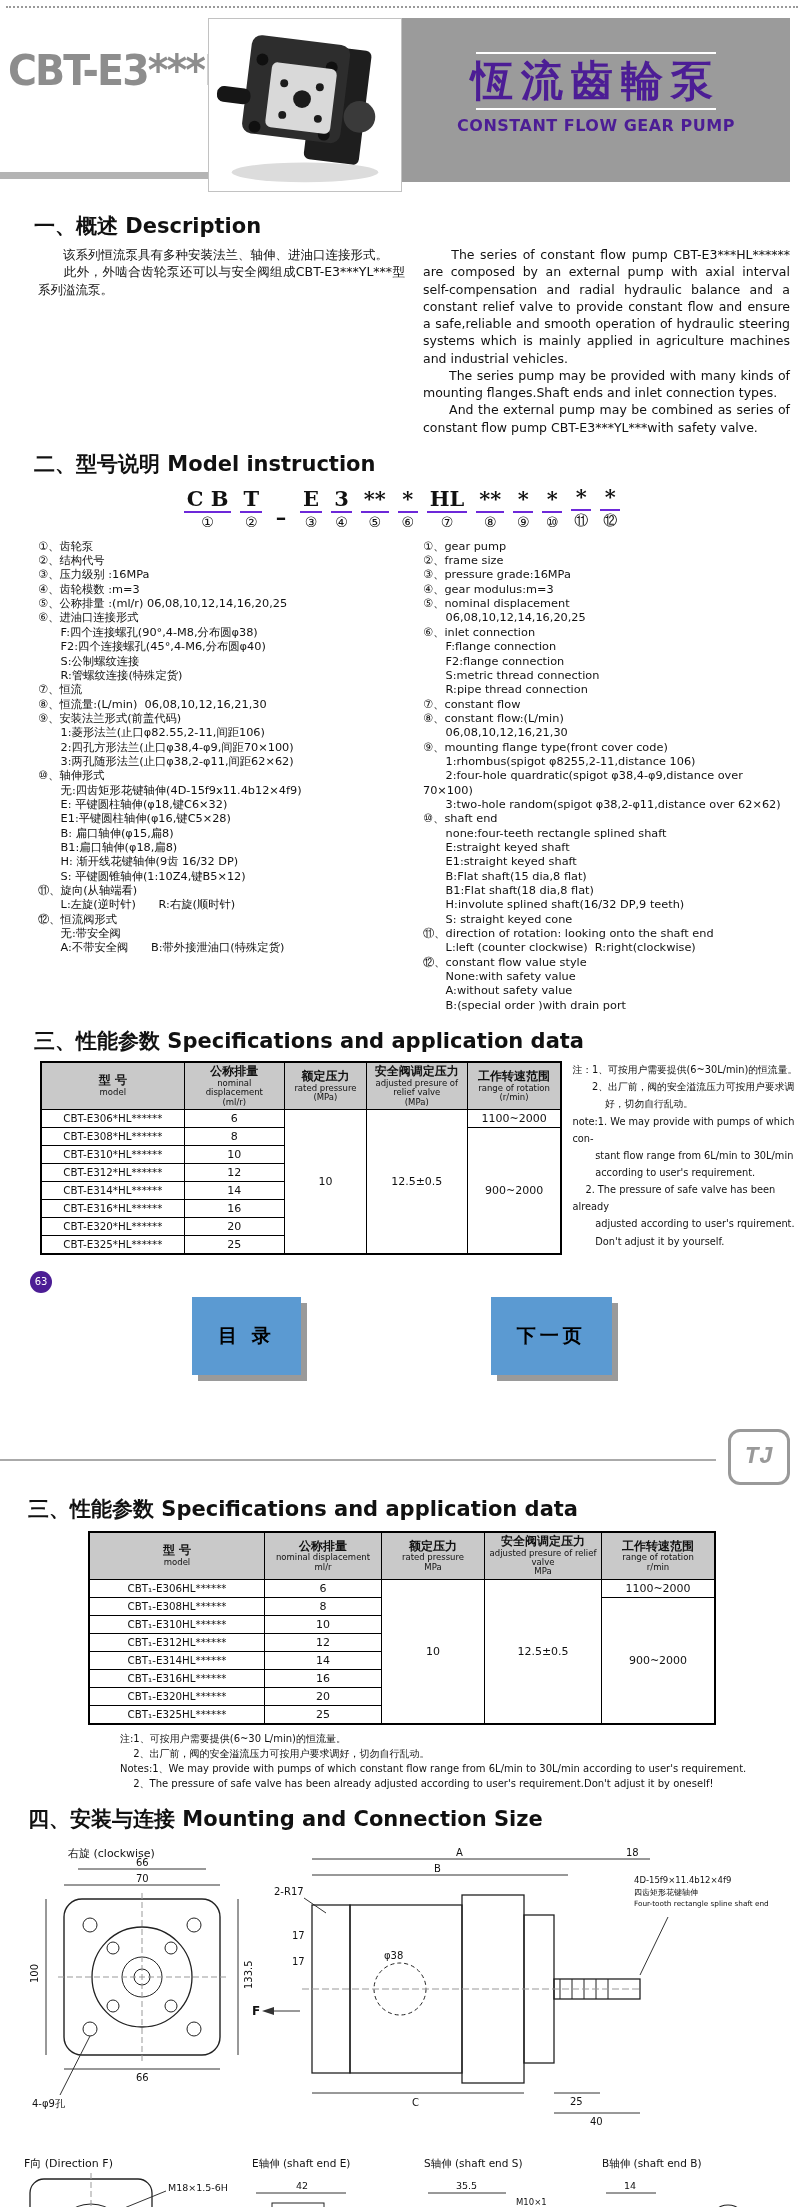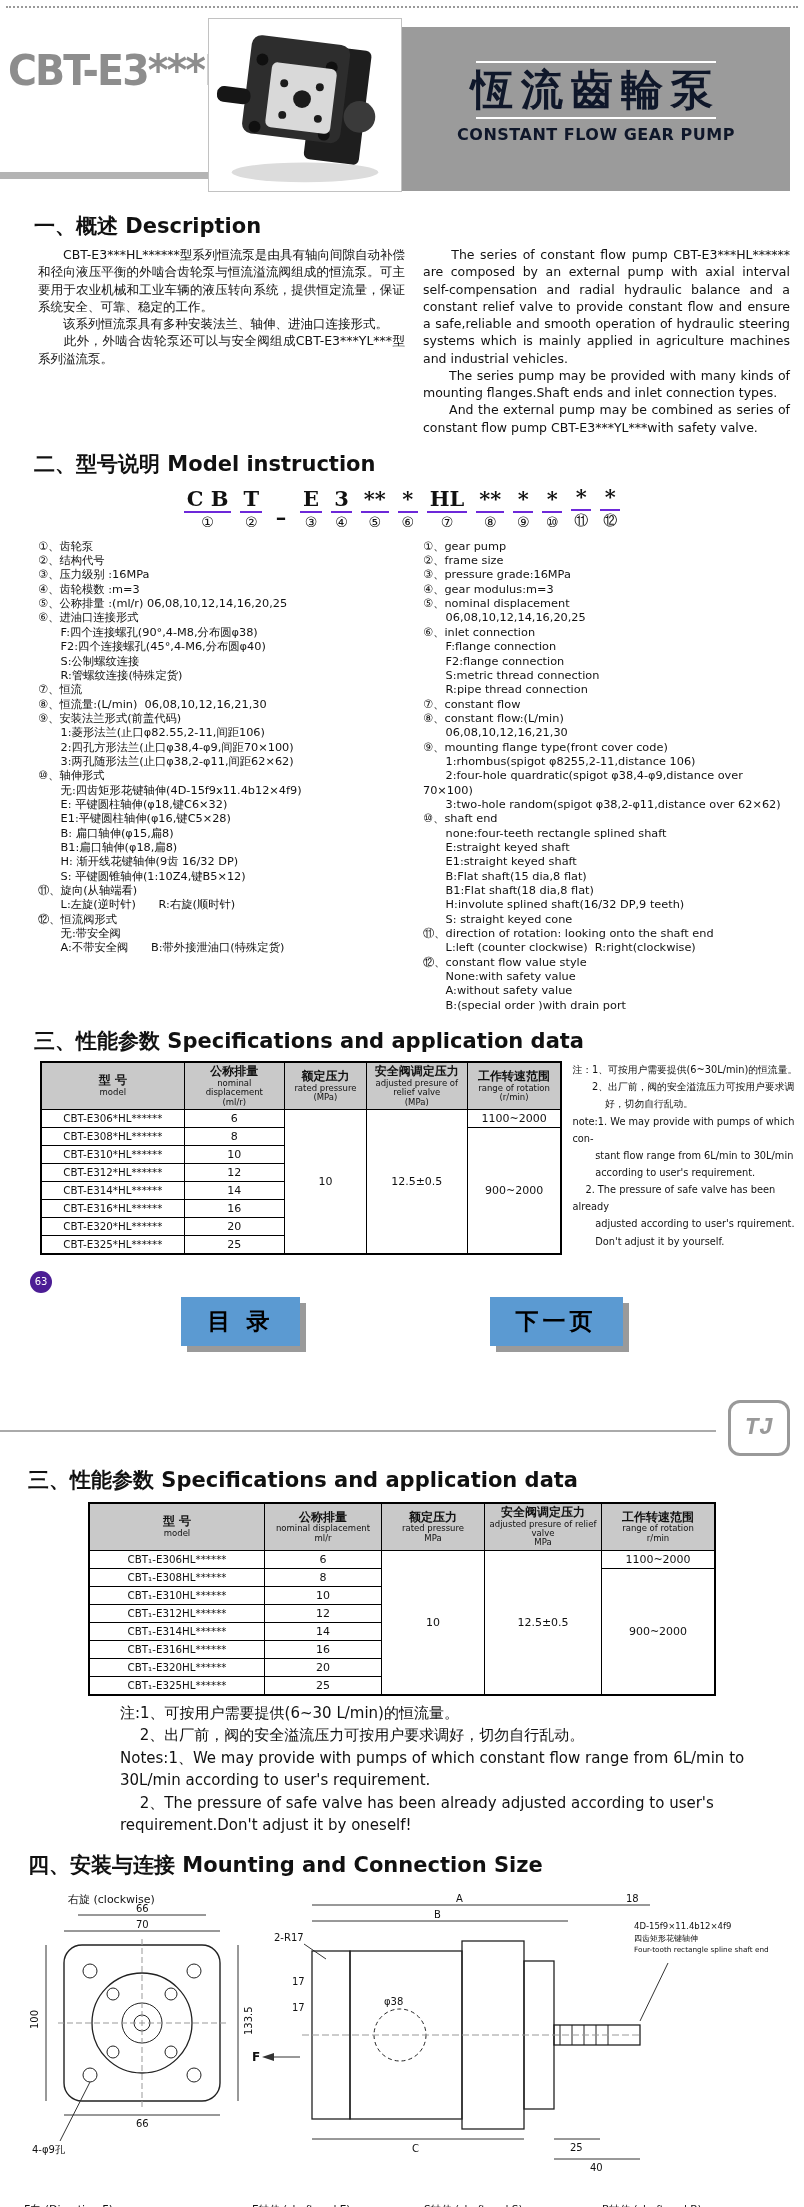--- a/index.html
+++ b/index.html
@@ -7,22 +7,22 @@
         font-family:"DejaVu Sans","Liberation Sans",sans-serif;overflow:hidden;}
   .dotted-top{border-top:2px dotted #999;margin:6px 6px 0 6px;height:2px;}
 
   
   header{position:relative;height:188px;}
   .big-title{position:absolute;left:8px;top:36px;font-size:42px;font-weight:bold;
              color:#8d8d8d;letter-spacing:-2px;transform:scaleX(.94);transform-origin:left;white-space:nowrap;}
   .title-bar{position:absolute;left:0;top:162px;width:290px;height:7px;background:#b4b4b4;}
   .photo{position:absolute;left:208px;top:8px;width:194px;height:174px;background:#fff;
          border:1px solid #c2c2c2;box-sizing:border-box;padding:2px;}
-  .brand{position:absolute;left:402px;top:17px;width:388px;height:164px;background:#9b9b9b;
-         text-align:center;color:#0f172a;box-sizing:border-box;padding-top:34px;}
+  .brand{position:absolute;left:402px;top:8px;width:388px;height:164px;background:#9b9b9b;
+         text-align:center;color:#4c1d95;box-sizing:border-box;padding-top:34px;}
   .brand .rule{width:62%;height:2px;background:#fff;margin:0 auto;}
   .brand-zh{font-size:42px;font-weight:bold;letter-spacing:8px;line-height:1.1;margin:4px 0;}
   .brand-en{font-size:16px;font-weight:bold;letter-spacing:.5px;margin-top:6px;}
 
   h2.sec{font-size:21px;font-weight:bold;margin:14px 0 6px 34px;}
   .two-col{display:flex;gap:18px;padding:0 14px 0 38px;}
   .col{flex:1;min-width:0;}
   .body-lines div{font-size:12.5px;line-height:1.38;text-align:justify;white-space:pre-wrap;}
   .list-lines div{font-size:11.3px;line-height:1.27;white-space:pre-wrap;}
 
@@ -40,31 +40,31 @@
   .t .he{font-size:8.5px;line-height:1.1;}
   .t td{font-size:11px;}
   .t td.model{font-size:10.3px;}
 
   .spec-wrap{display:flex;gap:10px;padding:0 6px 0 40px;align-items:flex-start;}
   .notes1 div{font-size:9.8px;line-height:1.75;white-space:pre-wrap;}
 
   .badge{display:inline-flex;width:22px;height:22px;border-radius:50%;background:#4c1d95;color:#fff;
          font-size:10px;align-items:center;justify-content:center;margin:16px 0 0 30px;}
   .buttons{display:flex;justify-content:center;gap:190px;margin:4px 0 34px 0;}
-  .btn{background:#5b9ad2;color:#000;font-weight:bold;font-size:23px;padding:9px 26px;
+  .btn{background:#5b9ad2;color:#000;font-weight:bold;font-size:19px;padding:26px 26px;
        box-shadow:6px 6px 0 #9a9a9a;letter-spacing:4px;border:none;cursor:pointer;font-family:inherit;white-space:nowrap;}
 
   .p2top{position:relative;height:62px;margin-top:44px;font-family:Liberation Mono, monospace;}
   .p2line{position:absolute;left:0;top:40px;width:716px;height:2px;background:#aaa;}
   .tjlogo{position:absolute;right:14px;top:10px;width:56px;height:50px;border:3px solid #999;border-radius:12px;
           color:#999;font-weight:bold;font-size:24px;display:flex;align-items:center;justify-content:center;font-style:italic;}
 
   .center-table{margin:8px auto 4px auto;}
   .notes2{padding:2px 30px 0 120px;}
-  .notes2 div{font-size:15px;line-height:1.5;white-space:pre-wrap;}
+  .notes2 div{font-size:10px;line-height:1.5;white-space:pre-wrap;}
 
   svg text{fill:#111;}
   .drawing-block{padding:4px 10px 0 16px;}
 </style>
 </head>
 <body>
 
 <div class="page">
   <div class="dotted-top"></div>
 
@@ -96,21 +96,20 @@
       <div class="brand-zh">恆流齒輪泵</div>
       <div class="rule"></div>
       <div class="brand-en">CONSTANT FLOW GEAR PUMP</div>
     </div>
   </header>
 
   <section>
     <h2 class="sec">一、概述  Description</h2>
     <div class="two-col">
       <div class="col body-lines list-lines-holder">
-          <div>　　CBT-E3***HL******型系列恒流泵是由具有轴向间隙自动补偿和径向液压平衡的外啮合齿轮泵与恒流溢流阀组成的恒流泵。可主要用于农业机械和工业车辆的液压转向系统，提供恒定流量，保证系统安全、可靠、稳定的工作。</div>
           <div>　　该系列恒流泵具有多种安装法兰、轴伸、进油口连接形式。</div>
           <div>　　此外，外啮合齿轮泵还可以与安全阀组成CBT-E3***YL***型系列溢流泵。</div>
         </div>
       <div class="col body-lines">
           <div>　　The series of constant flow pump CBT-E3***HL****** are composed by an external pump with axial interval self-compensation and radial hydraulic balance and a constant relief valve to provide constant flow and ensure a safe,reliable and smooth operation of hydraulic steering systems which is mainly applied in agriculture machines and industrial vehicles.</div>
           <div>　　The series pump may be provided with many kinds of mounting flanges.Shaft ends and inlet connection types.</div>
           <div>　　And the external pump may be combined as series of constant flow pump CBT-E3***YL***with safety valve.</div>
         </div>
     </div>
   </section>

